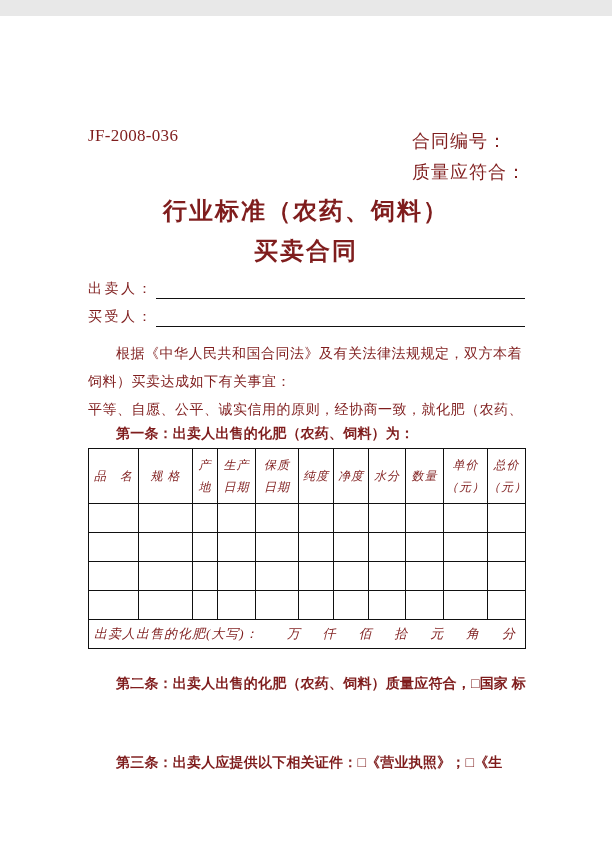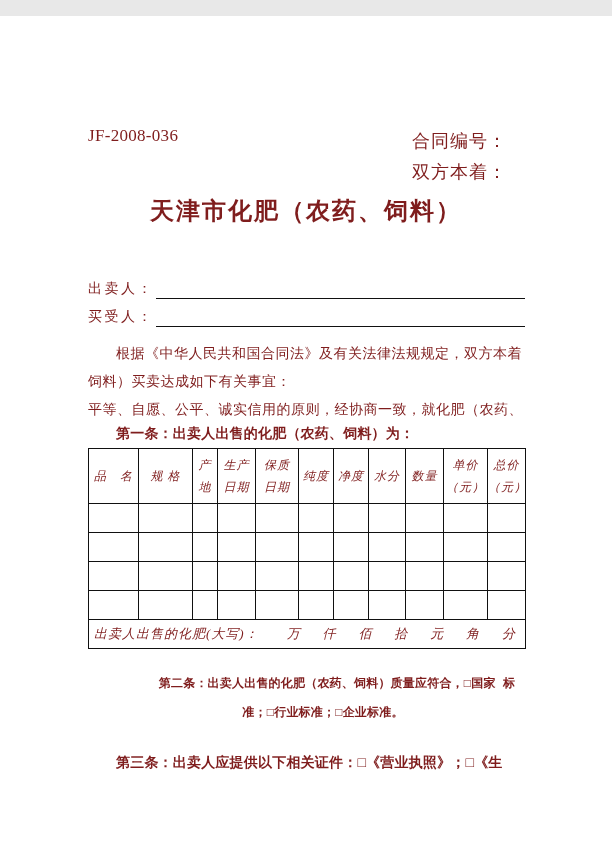--- a/index.html
+++ b/index.html
@@ -27,21 +27,21 @@
   .fill-row { position:absolute; left:88px; width:437px; display:flex; }
   .fill-row.seller { top:263px; }
   .fill-row.buyer  { top:291px; }
   .fill-label { font-size:14px; letter-spacing:2.5px; line-height:20px; white-space:nowrap; }
   .fill-line  { flex:1; border-bottom:1px solid #111; height:19px; margin-left:2px; }
   .preamble {
     position:absolute; left:88px; top:324px; width:460px;
     font-size:14px; line-height:28px; letter-spacing:.5px;
   }
   .para-line { white-space:nowrap; }
-  .indent { text-indent:28px;font-family:Liberation Mono, monospace; }
+  .indent { text-indent:28px; }
   .article1 {
     position:absolute; left:88px; top:404px; width:460px;
     font-size:14px; font-weight:bold; line-height:28px;
     text-indent:28px; white-space:nowrap; letter-spacing:.2px;font-family:Liberation Mono, monospace;
   }
   table.goods-table {
     position:absolute; left:88px; top:432px; width:437px;
     border-collapse:collapse; table-layout:fixed;font-style:italic;
   }
   .goods-table th, .goods-table td { border:1px solid #111; padding:0; }
@@ -51,39 +51,40 @@
   }
   .goods-table tbody td { height:28px; }
   .goods-table tfoot td { height:28px; }
   .total-flex {
     display:flex; align-items:center; font-size:13px;
     letter-spacing:1px; padding:0 9px 0 5px; white-space:nowrap;
   }
   .total-units { flex:1; display:flex; justify-content:space-between; padding-left:28px; }
   .article2 {
     position:absolute; left:88px; top:654px; width:470px;
-    font-size:12px; font-weight:bold; line-height:28px; letter-spacing:.2px;text-align:center;
+    font-size:14px; font-weight:bold; line-height:28px; letter-spacing:.2px;
   }
   .article3 {
     position:absolute; left:88px; top:733px; width:470px;
     font-size:14px; font-weight:bold; line-height:28px;
     text-indent:28px; white-space:nowrap; letter-spacing:.2px;
   }
   .checkbox { font-weight:bold; }
 </style>
 </head>
 <body>
 
 <div class="page">
 
   <div class="form-code">JF-2008-036</div>
   <div class="hdr-label contract-no">合同编号：</div>
-  <div class="hdr-label signing-place">双方本着：</div>
-
-  <div class="title line1">天津市化肥（农药、饲料）</div>
+  <div class="hdr-label signing-place">质量应符合：</div>
+
+  <div class="title line1">行业标准（农药、饲料）</div>
+  <div class="title line2">买卖合同</div>
 
   <div class="fill-row buyer">
     <span class="fill-label">买受人：</span>
     <span class="fill-line"></span>
   </div>
   <div class="fill-row seller">
     <span class="fill-label">出卖人：</span>
     <span class="fill-line"></span>
   </div>
 
@@ -200,22 +201,19 @@
           </div>
         </td>
       </tr>
     </tfoot>
   </table>
 
   <div class="article2">
     <div class="para-line indent">
       <span>第二条：出卖人出售的化肥（农药、饲料）质量应符合，</span><span class="checkbox">□</span><span>国家 标</span>
     </div>
-    <div class="para-line">
-      <span>准；</span><span class="checkbox">□</span><span>行业标准；</span><span class="checkbox">□</span><span>企业标准。</span>
-    </div>
   </div>
 
   <div class="article3">
     <span>第三条：出卖人应提供以下相关证件：</span><span class="checkbox">□</span><span>《营业执照》；</span><span class="checkbox">□</span><span>《生</span>
   </div>
 
 </div>
 
 </body></html>

